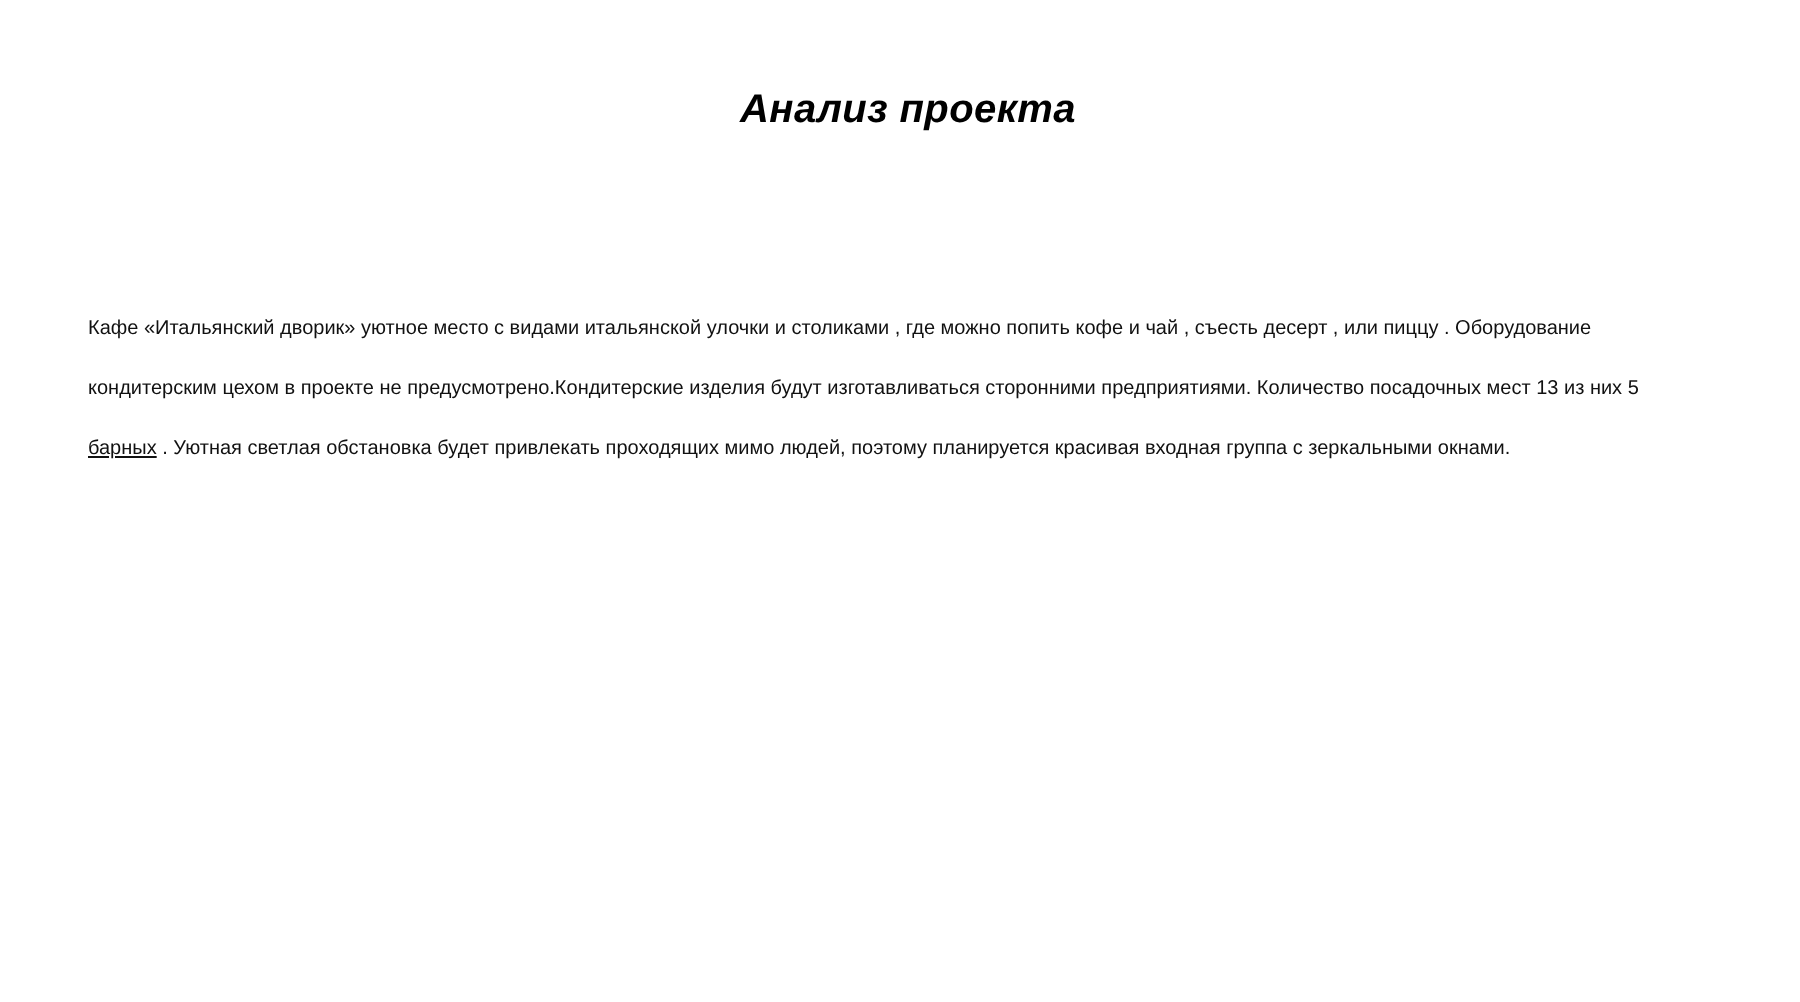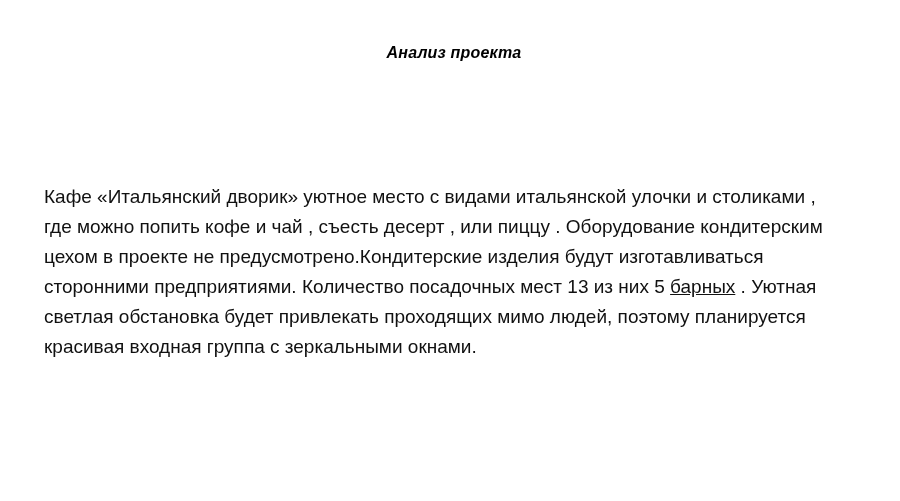--- a/index.html
+++ b/index.html
@@ -19,37 +19,36 @@
     width: 900px;
     height: 501px;
     box-sizing: border-box;
   }
   .doc-title {
     position: absolute;
     top: 44px;
     left: 0;
     width: 900px;
     text-align: center;
-    font-size: 16px;
+    font-size: 20px;
     font-weight: bold;
     font-style: italic;
     letter-spacing: 0.2px;
     padding-left: 8px;
     box-sizing: border-box;
   }
   .body-block {
     position: absolute;
     top: 150px;
     left: 44px;
     width: 794px;
-    font-size: 19px;
+    font-size: 10px;
     line-height: 30px;
     text-align: left;
     color: #111111;
-    margin-top: 32px;
   }
   .body-block p {
     margin: 0;
   }
   .underline-word {
     text-decoration: underline;
   }
 </style>
 </head>
 <body>

